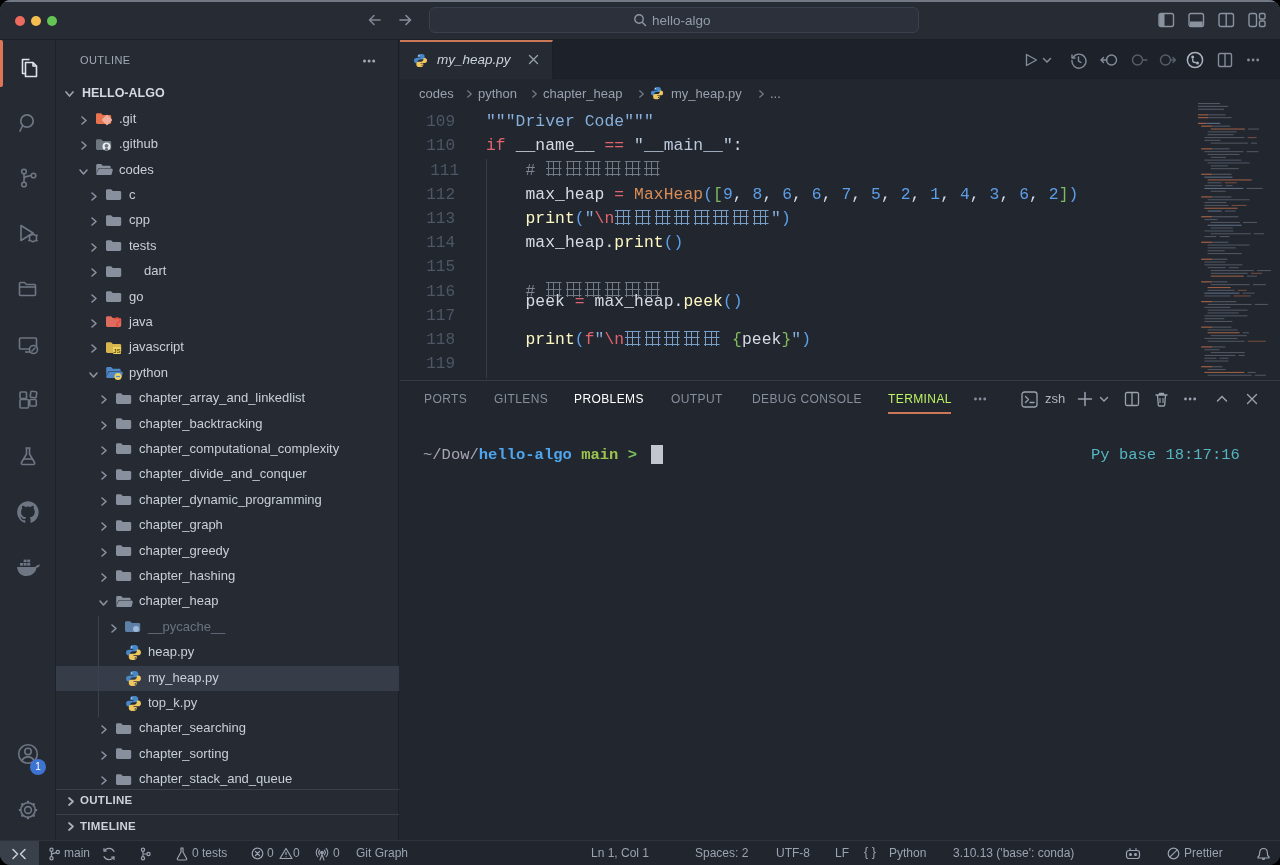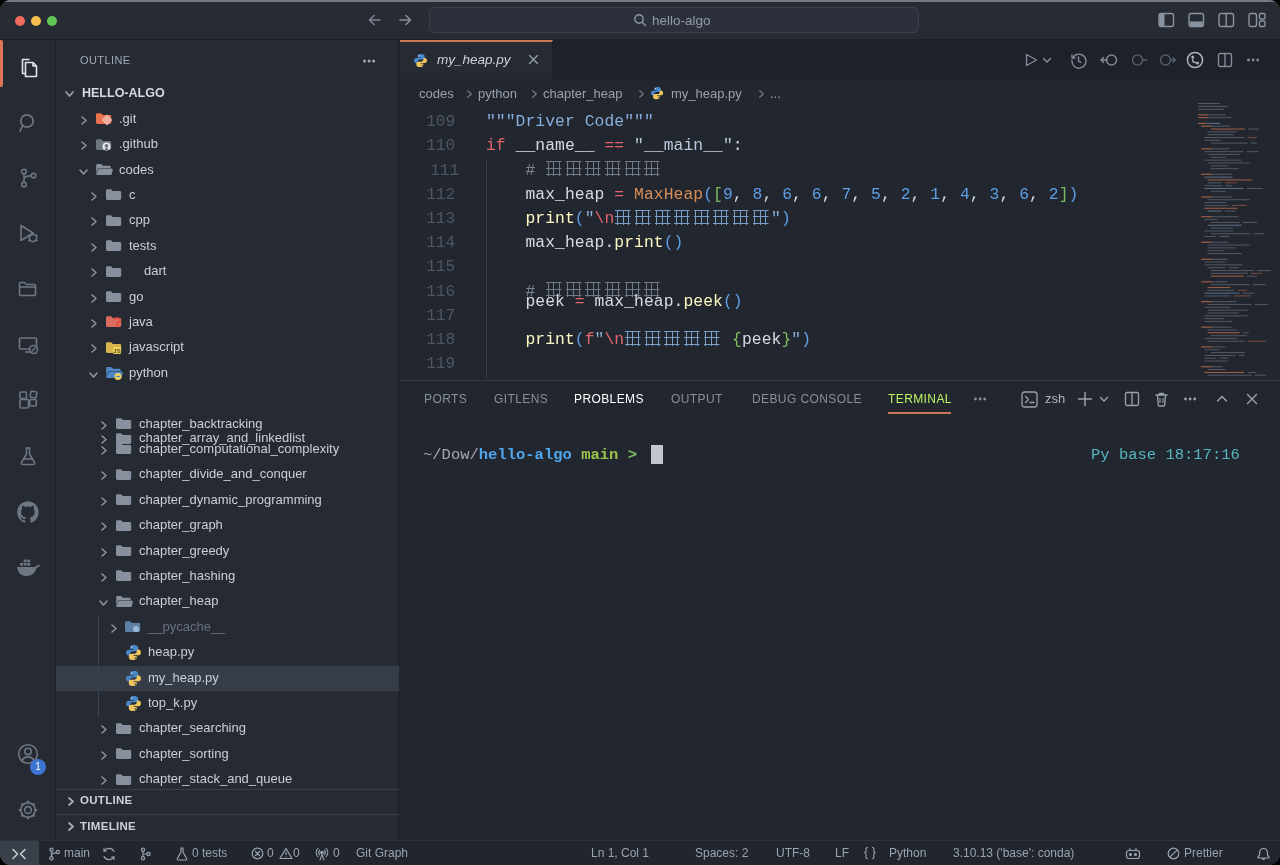--- a/index.html
+++ b/index.html
@@ -277,21 +277,21 @@
             <path d="M2 4l3.5 4L9 4" fill="none" stroke="#8b93a1" stroke-width="1.6" stroke-linecap="round" stroke-linejoin="round"></path>
           </svg>
 <svg class="abs" style="left:49px;top:3.5px" width="18" height="18" viewBox="0 0 18 18">
             <path d="M1.2 12V4.4c0-.7.6-1.3 1.3-1.3h3.6l1.7 1.7h6.6c.7 0 1.3.6 1.3 1.3v.9H4.6c-.6 0-1.2.4-1.4 1z" fill="#4e86c6"></path>
             <path d="M4.8 7.6h11.6c.9 0 1.5.8 1.3 1.6l-.9 3.7c-.2.6-.7 1.1-1.4 1.1H2.6c-.9 0-1.6-.9-1.3-1.8l2.2-3.7c.2-.5.7-.9 1.3-.9z" fill="#4e86c6"></path>
             <circle cx="13" cy="12.5" r="3.5" fill="#f0d460"></circle>
             <path d="M11 12.5h4" stroke="#4e86c6" stroke-width="1.2"></path>
           </svg>
 <span class="lbl" style="left:73px;">python</span>
 </div>
-<div class="row" style="top:346.09999999999997px;margin-top:40px;">
+<div class="row" style="top:346.09999999999997px;">
 <svg class="abs" style="left:42px;top:8px" width="11" height="11" viewBox="0 0 11 11">
             <path d="M4 2l4 3.5-4 3.5" fill="none" stroke="#8b93a1" stroke-width="1.6" stroke-linecap="round" stroke-linejoin="round"></path>
           </svg>
 <svg class="abs" style="left:59px;top:3.5px" width="18" height="18" viewBox="0 0 18 18">
             <path d="M1 4.6c0-.8.6-1.4 1.4-1.4h3.7l1.7 1.7h7c.8 0 1.4.6 1.4 1.4v6.3c0 .8-.6 1.4-1.4 1.4H2.4c-.8 0-1.4-.6-1.4-1.4z" fill="#87909c"></path>
           </svg>
 <span class="lbl" style="left:83px;">chapter_array_and_linkedlist</span>
 </div>
 <div class="row" style="top:371.49999999999994px;">
 <svg class="abs" style="left:42px;top:8px" width="11" height="11" viewBox="0 0 11 11">

